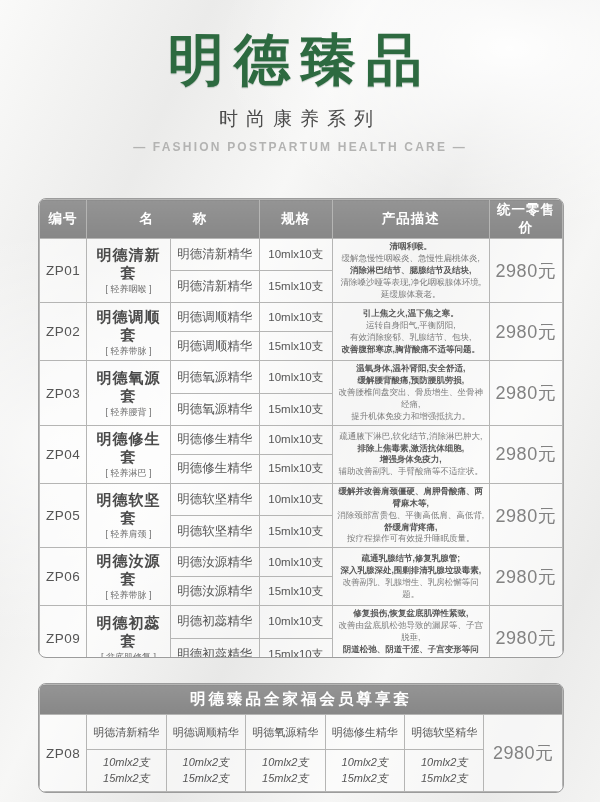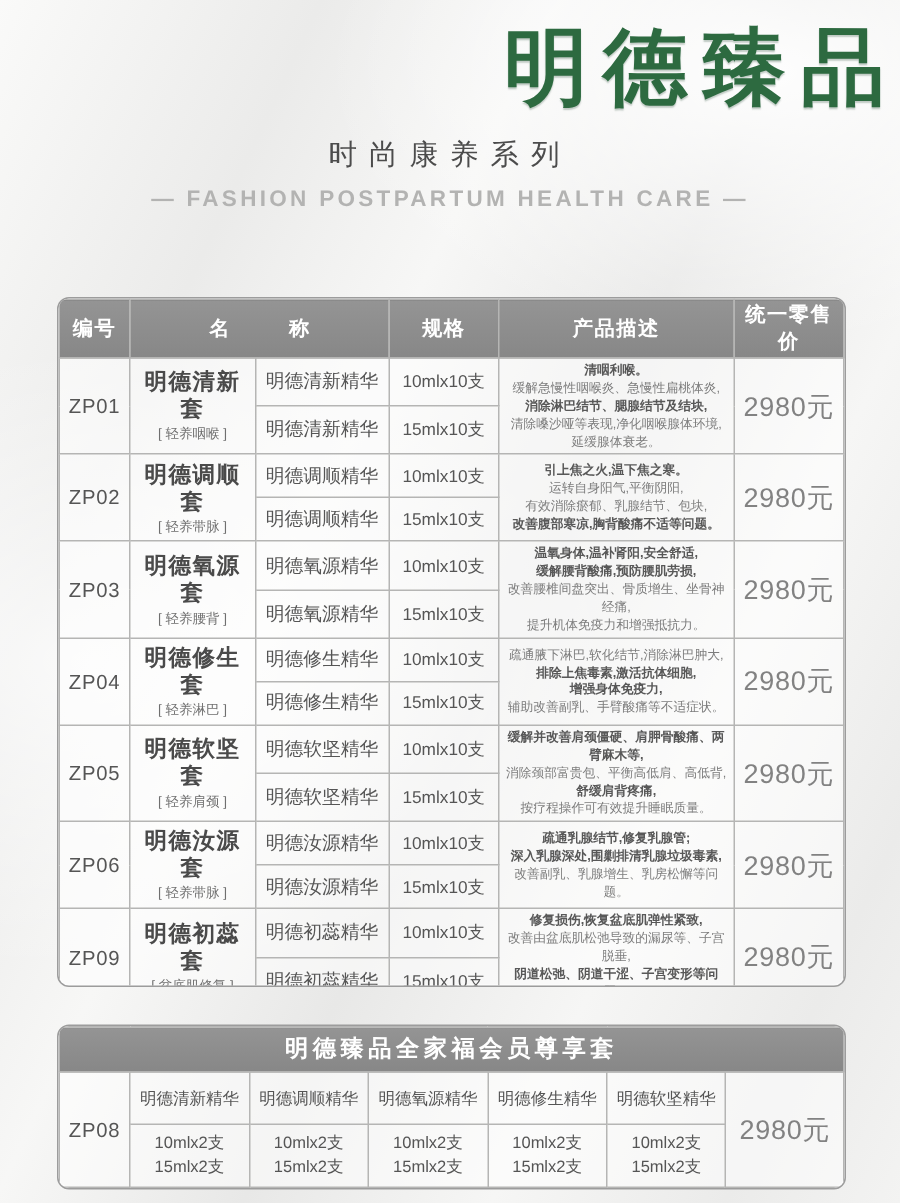--- a/index.html
+++ b/index.html
@@ -9,28 +9,27 @@
     background:
       radial-gradient(ellipse 420px 260px at 85% 6%, rgba(255,255,255,.95), rgba(255,255,255,0) 70%),
       radial-gradient(ellipse 500px 300px at 10% 55%, rgba(255,255,255,.7), rgba(255,255,255,0) 70%),
       linear-gradient(115deg,#fafaf9 0%,#ebebea 22%,#f7f7f6 38%,#e8e8e7 55%,#f6f6f5 72%,#ebebea 88%,#f3f3f2 100%);
     color:#4a4a4a;
   }
   .page{position:relative;width:600px;height:802px;}
   
   .hero{padding-top:14px;text-align:center;}
   .brand-title{
-    margin:0;font-family:"Liberation Serif","DejaVu Serif",serif;
+    margin:14px;font-family:"Liberation Serif","DejaVu Serif",serif;
     font-size:56px;line-height:1.15;font-weight:bold;letter-spacing:10px;
     color:#2d6a40;
     text-shadow:0 1px 1px rgba(20,60,35,.25);
-    text-align:right;
   }
   .subtitle{margin-top:12px;font-size:19px;letter-spacing:8px;color:#4c4c4c;}
-  .tagline{margin-top:8px;font-size:15px;letter-spacing:2.2px;color:#b3b3b2;font-weight:bold;}
+  .tagline{margin-top:8px;font-size:12px;letter-spacing:2.2px;color:#b3b3b2;font-weight:bold;}
   
   .tbl-wrap{
     position:absolute;left:38px;width:524px;
     border:1.5px solid #9c9c9c;border-radius:8px;overflow:hidden;
     background:rgba(255,255,255,.55);
     box-shadow:0 0 0 1px rgba(255,255,255,.4) inset;
   }
   .main-wrap{top:162px;height:458px;margin-top:36px;}
   .bundle-wrap{top:683px;height:108px;}
   table{border-collapse:collapse;width:100%;height:100%;table-layout:fixed;}
@@ -45,21 +44,21 @@
   .set-tag{font-size:9px;font-weight:normal;color:#6f6f6f;margin-top:2px;letter-spacing:0;}
   .pname{font-size:12.5px;color:#555;height:26px;}
   .spec{font-size:11.5px;color:#555;}
   .desc-cell{padding:2px 3px;}
   .desc-line{font-size:8.5px;line-height:1.4;color:#7c7c7c;transform-origin:center;}
   .desc-line.b{font-weight:bold;color:#585858;}
   .price-cell{font-size:18px;color:#828282;letter-spacing:.5px;}
   
   .bundle-wrap th{font-size:15.5px;letter-spacing:3px;height:27px;}
   .bundle-name{font-size:11px;color:#555;height:32px;}
-  .bundle-spec{font-size:11px;color:#555;line-height:1.45;}
+  .bundle-spec{font-size:11px;color:#555;line-height:1.45;font-style:italic;}
 </style>
 </head>
 <body>
 
 <div class="page">
 
   <div class="hero">
     <h1 class="brand-title">明德臻品</h1>
     <div class="subtitle">时尚康养系列</div>
     <div class="tagline">— FASHION POSTPARTUM HEALTH CARE —</div>

